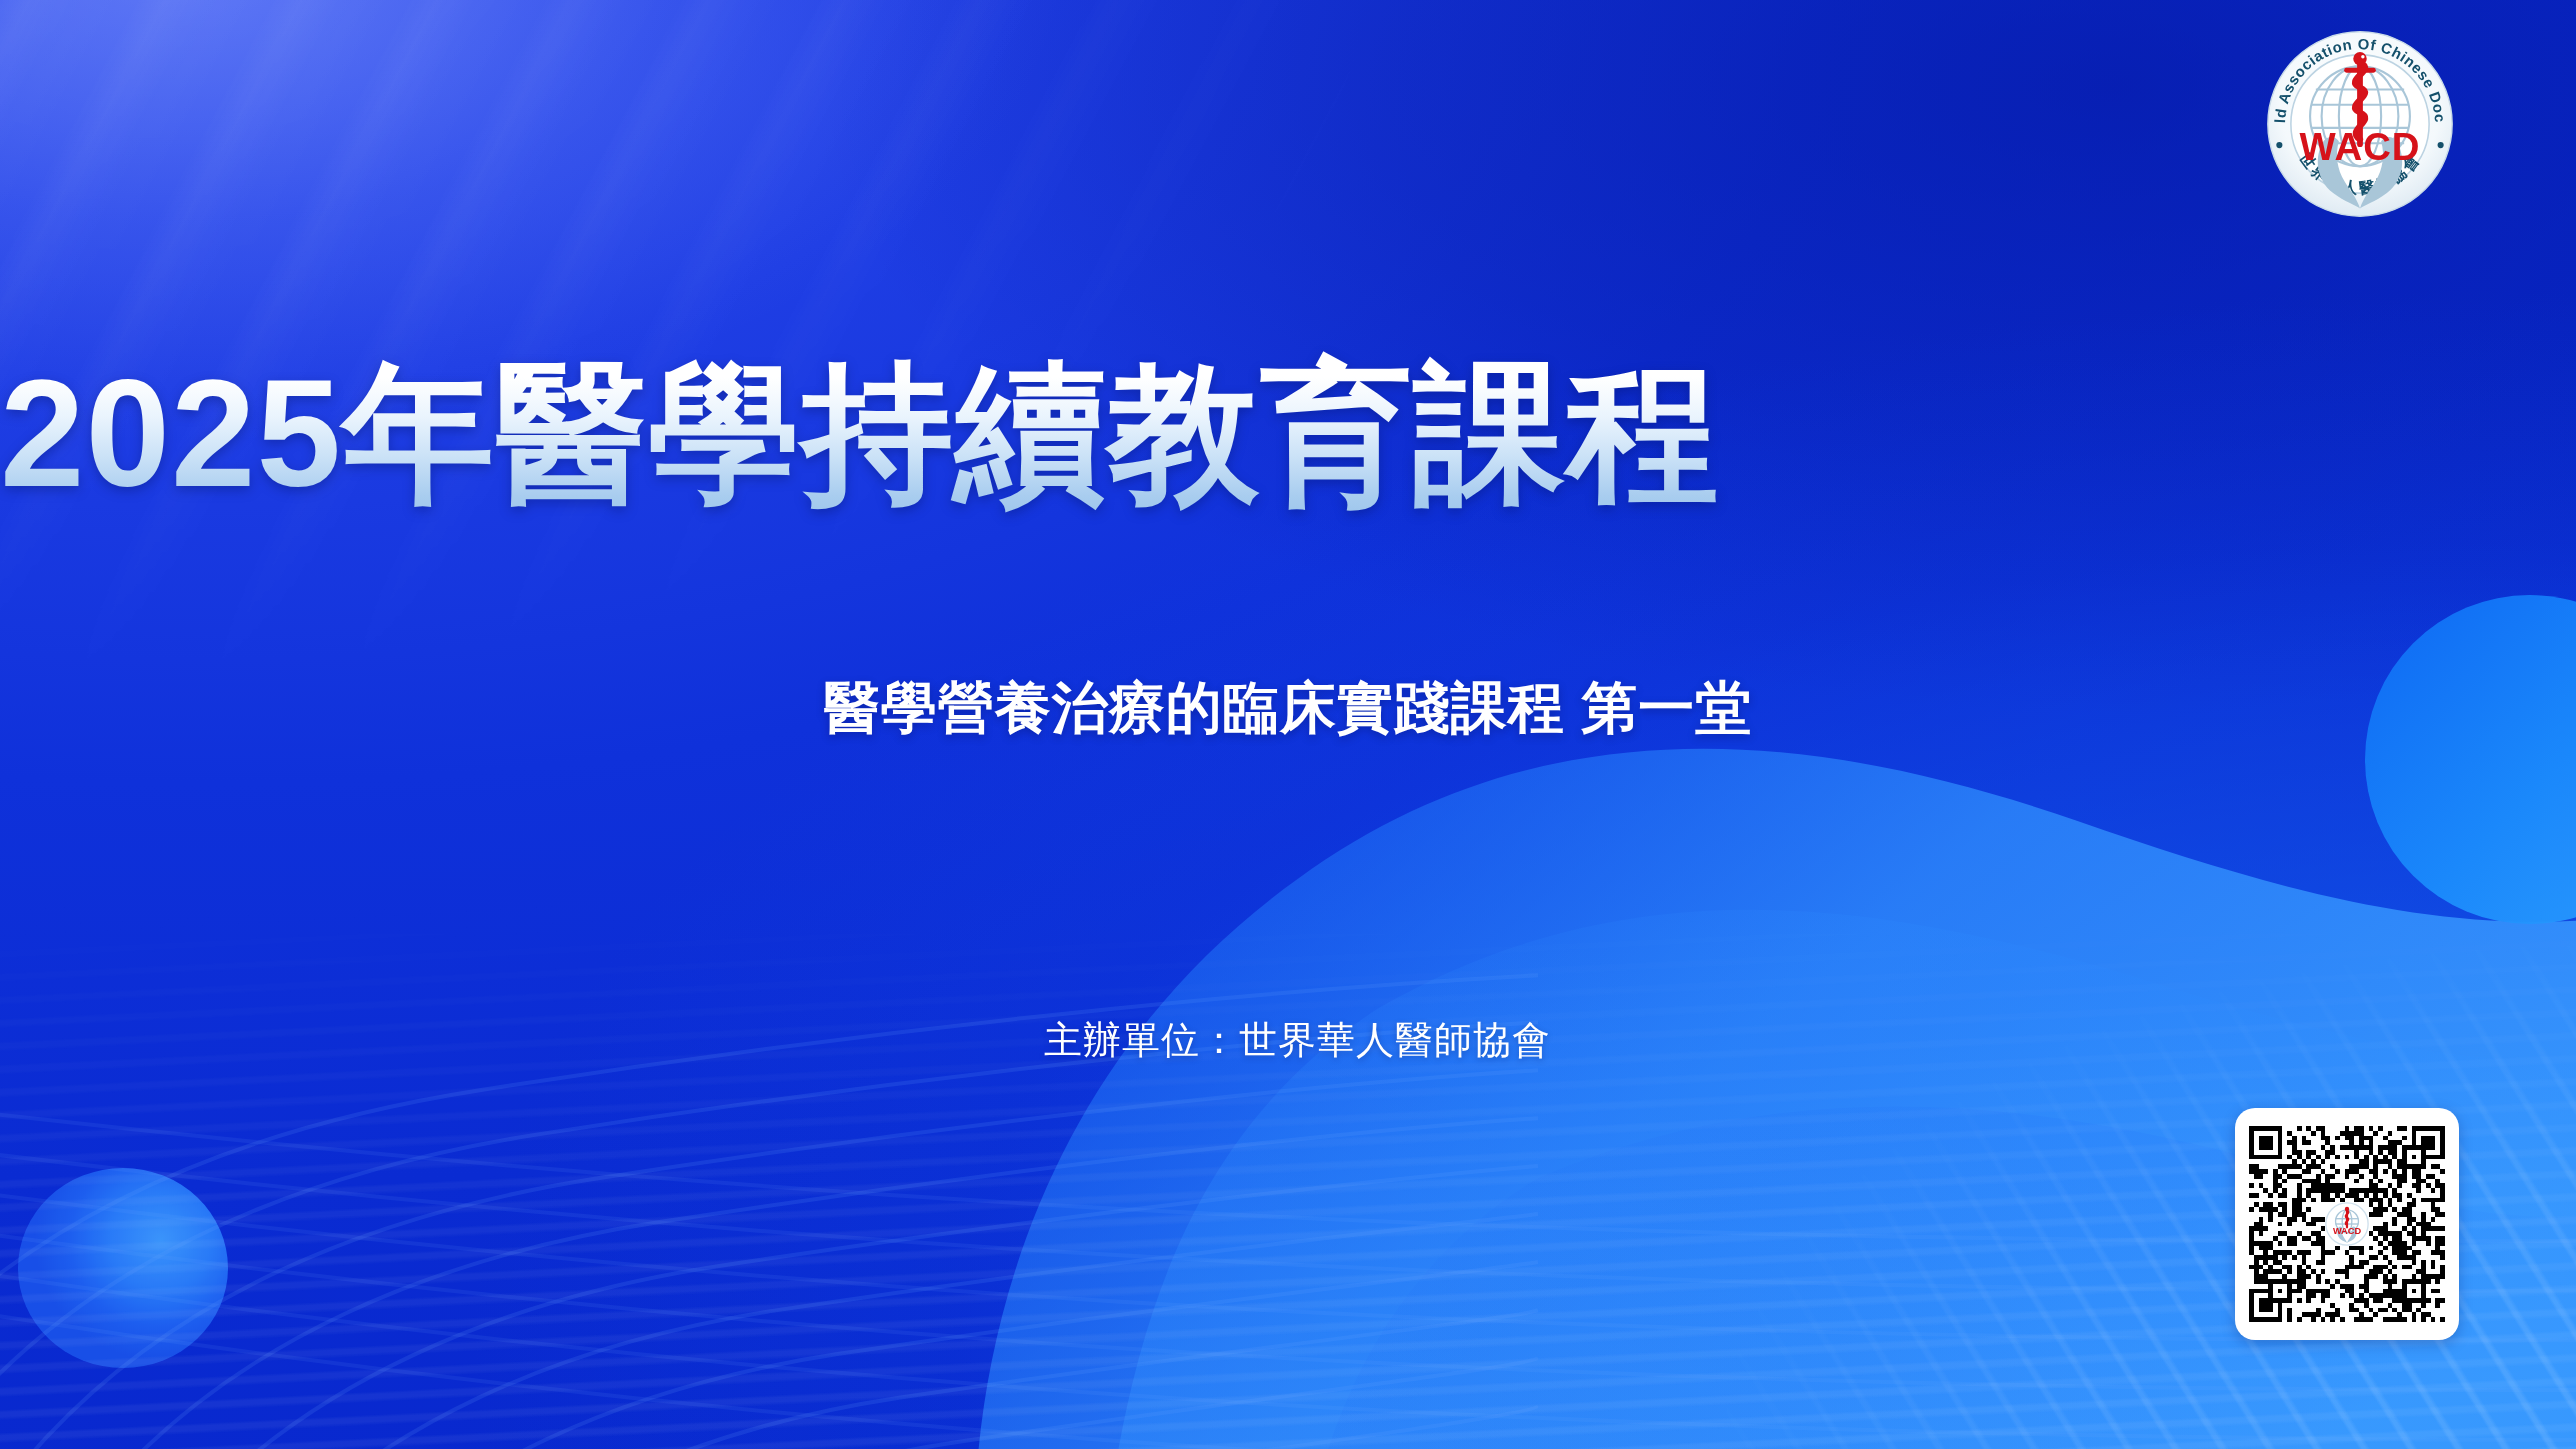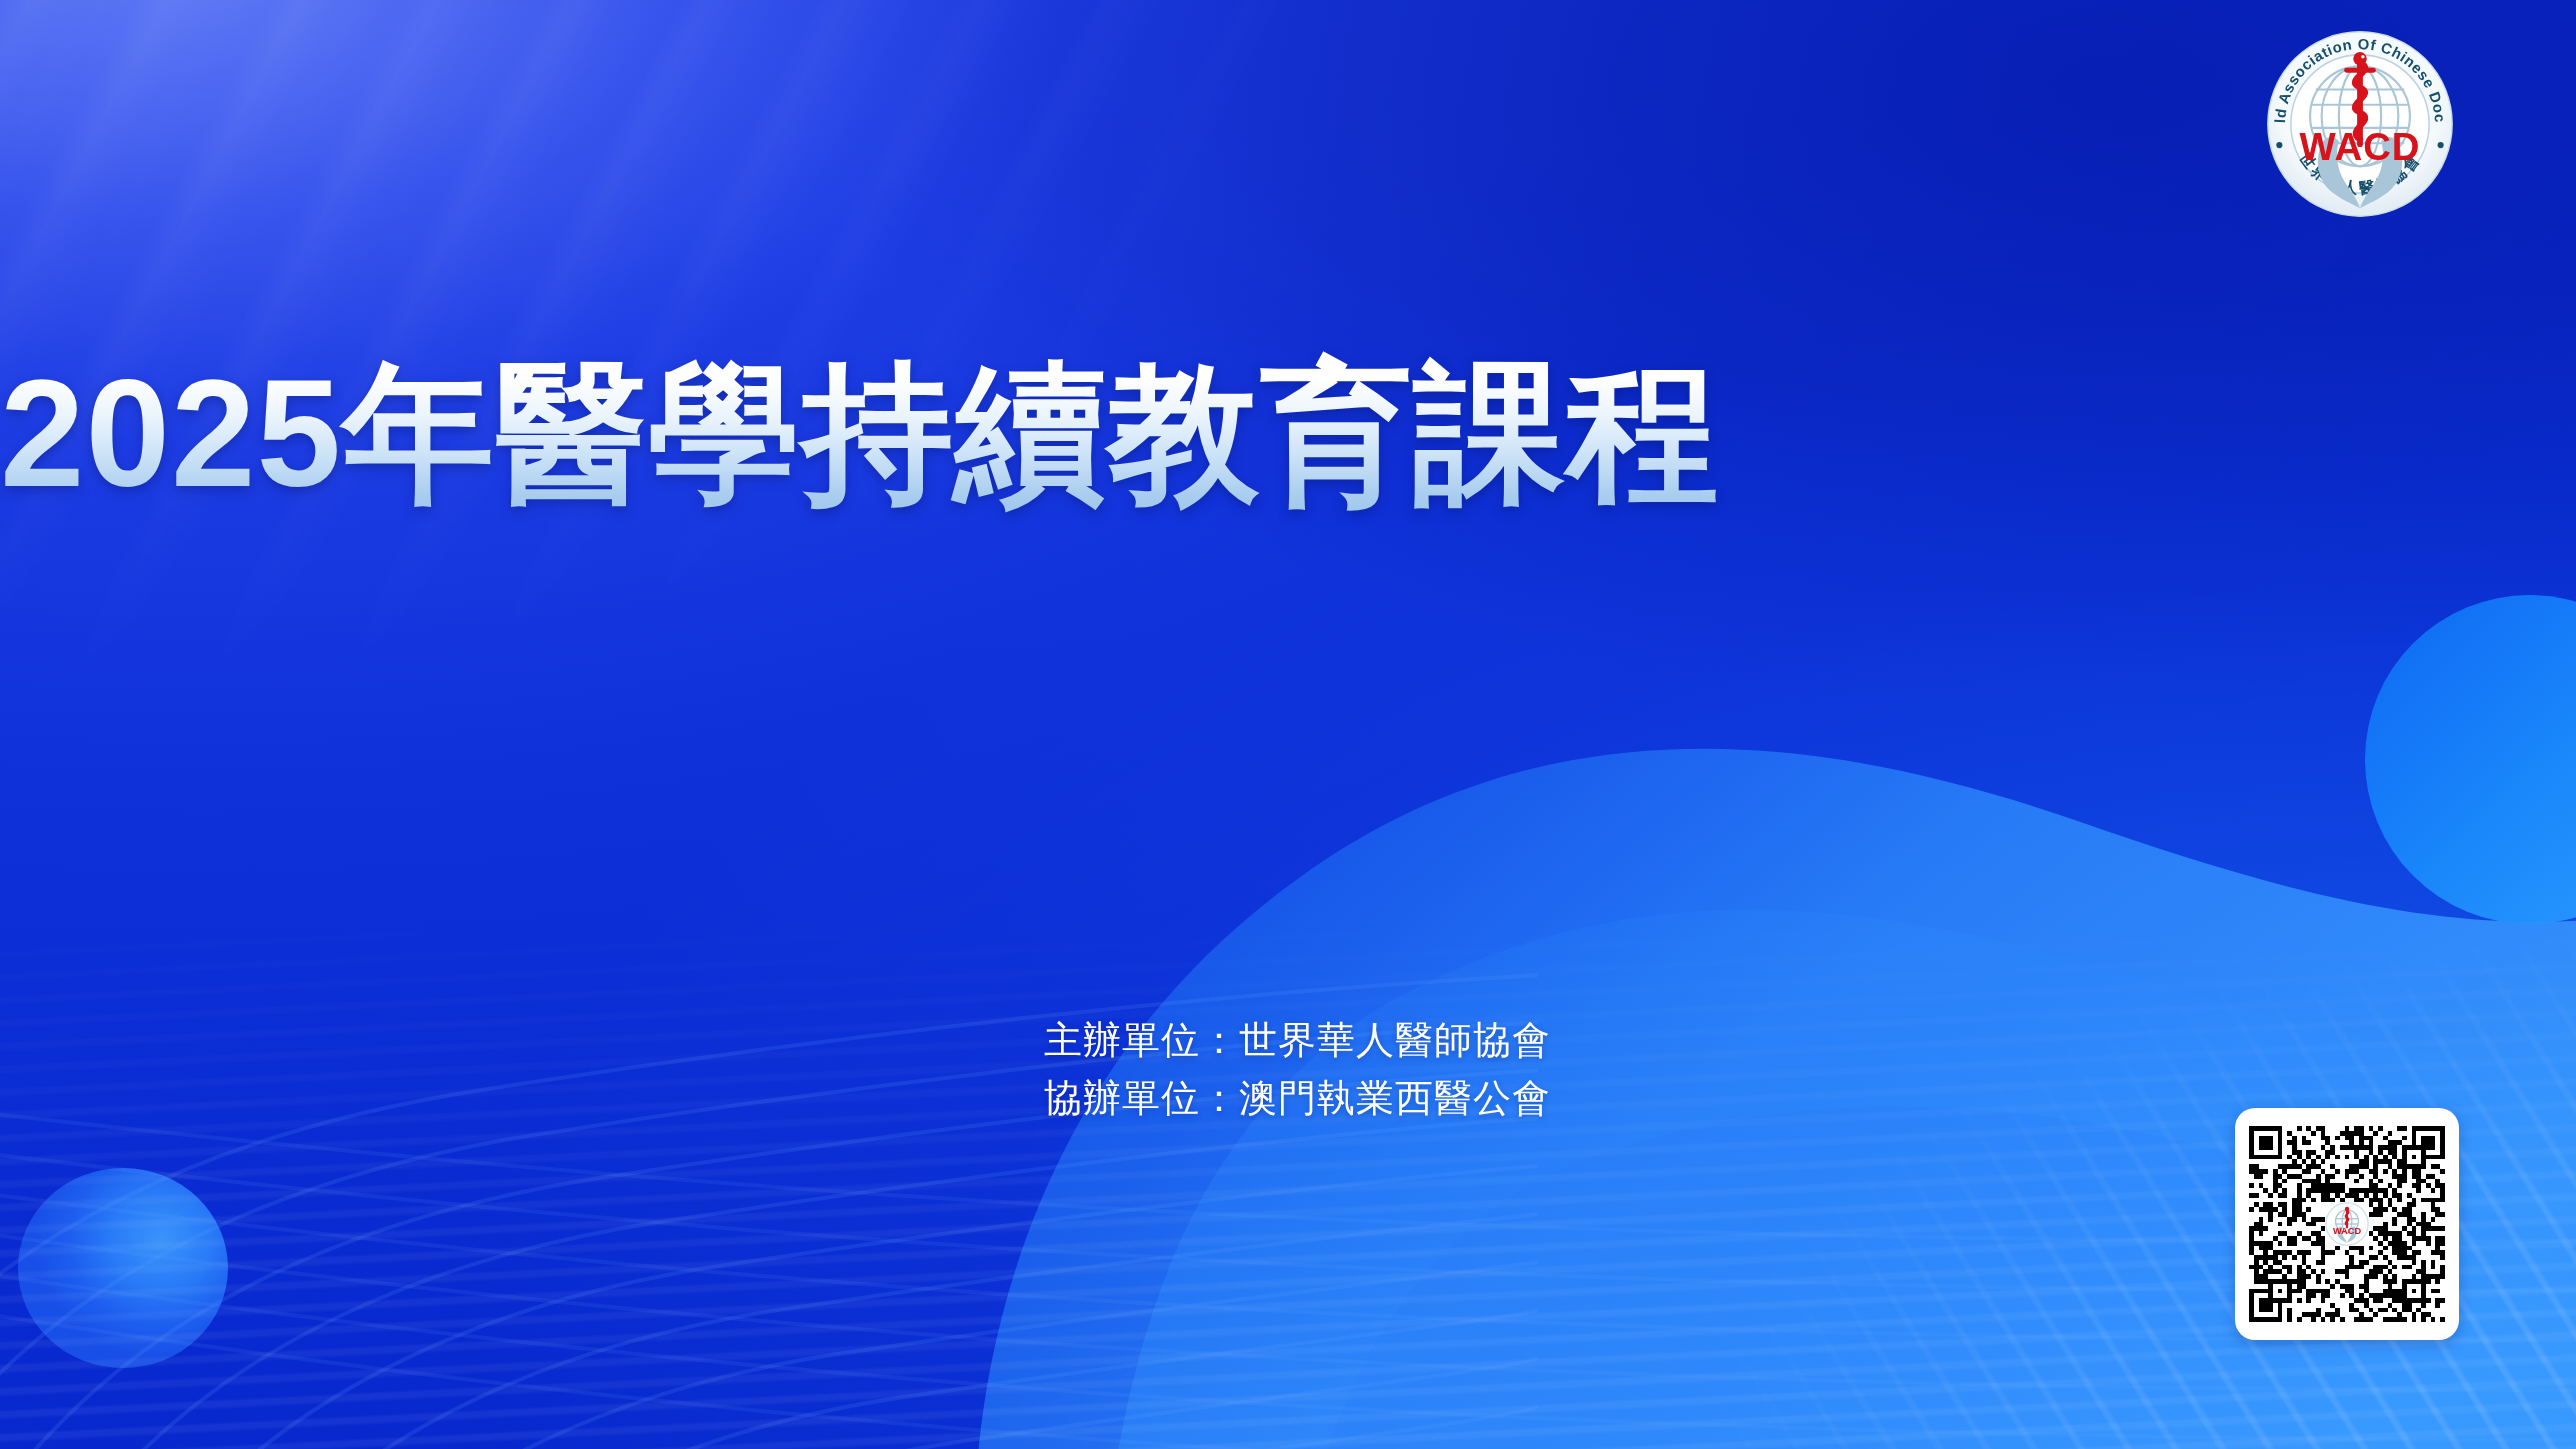--- a/index.html
+++ b/index.html
@@ -227,24 +227,24 @@
   <div class="ripples"></div>
   <div class="streaks"></div>
 
   <div class="layer bg-raysglow"></div>
   <div class="layer bg-rays"></div>
 
   <div class="content">
 
     <h1 class="title">2025年醫學持續教育課程</h1>
 
+    <h2 class="subtitle">醫學營養治療的臨床實踐課程 第一堂</h2>
 
     <div class="org-block">
       <div class="org-line">主辦單位：世界華人醫師協會</div>
-      <div class="org-line">協辦單位：澳門執業西醫公會</div>
     </div>
 
     <div class="logo">
       <svg viewBox="0 0 200 200" width="192" height="192" aria-hidden="true">
         <defs>
           <path id="arcTop" d="M 22,100 A 78,78 0 0 1 178,100" fill="none"></path>
           <path id="arcBot" d="M 28,100 A 72,72 0 0 0 172,100" fill="none"></path>
           <radialGradient id="ringG" cx="50%" cy="40%" r="62%">
             <stop offset="0%" stop-color="#ffffff"></stop>
             <stop offset="70%" stop-color="#f4f9fc"></stop>

